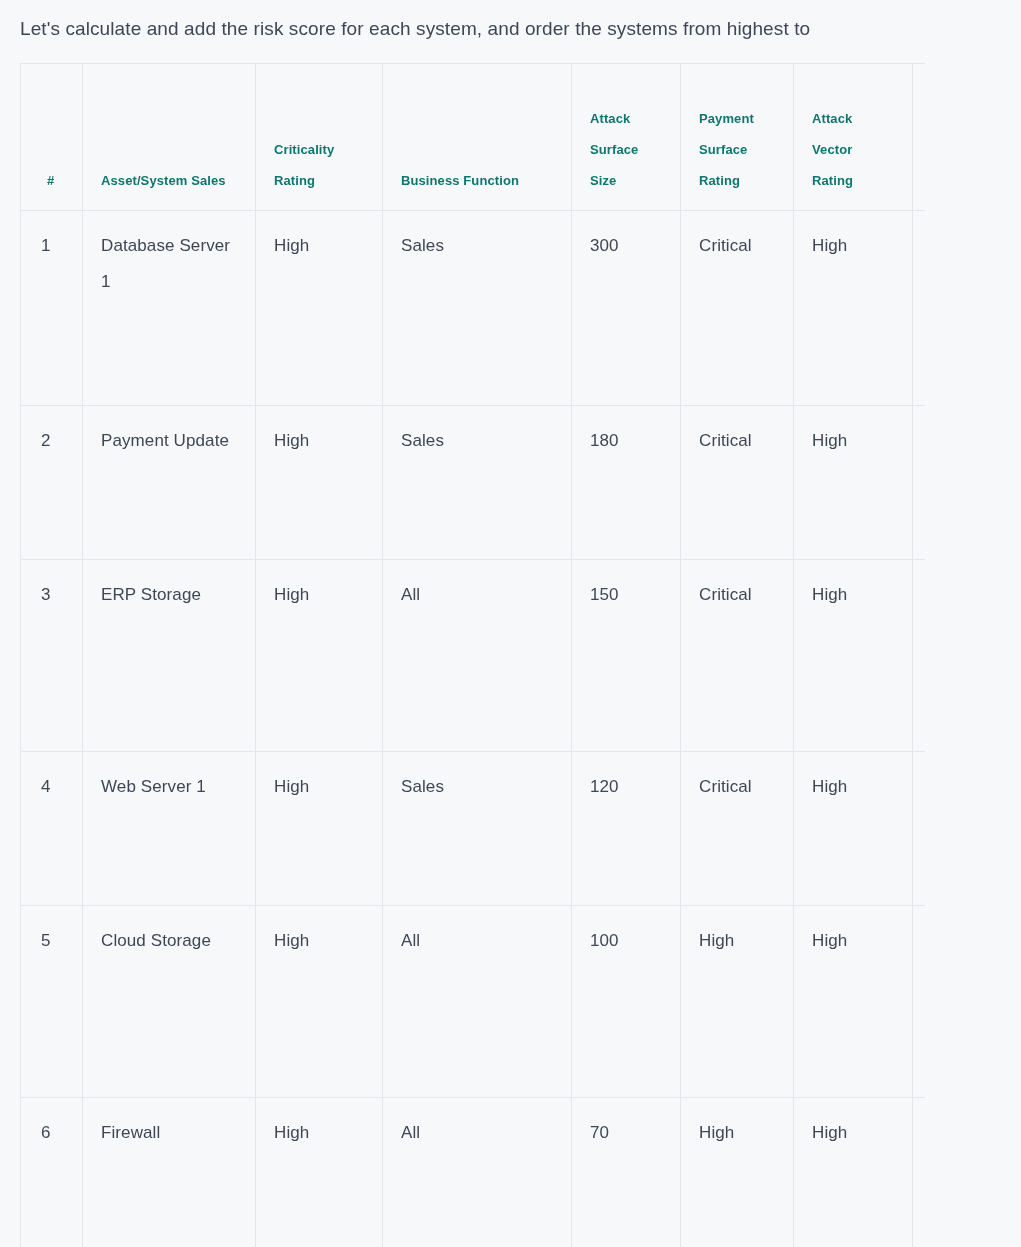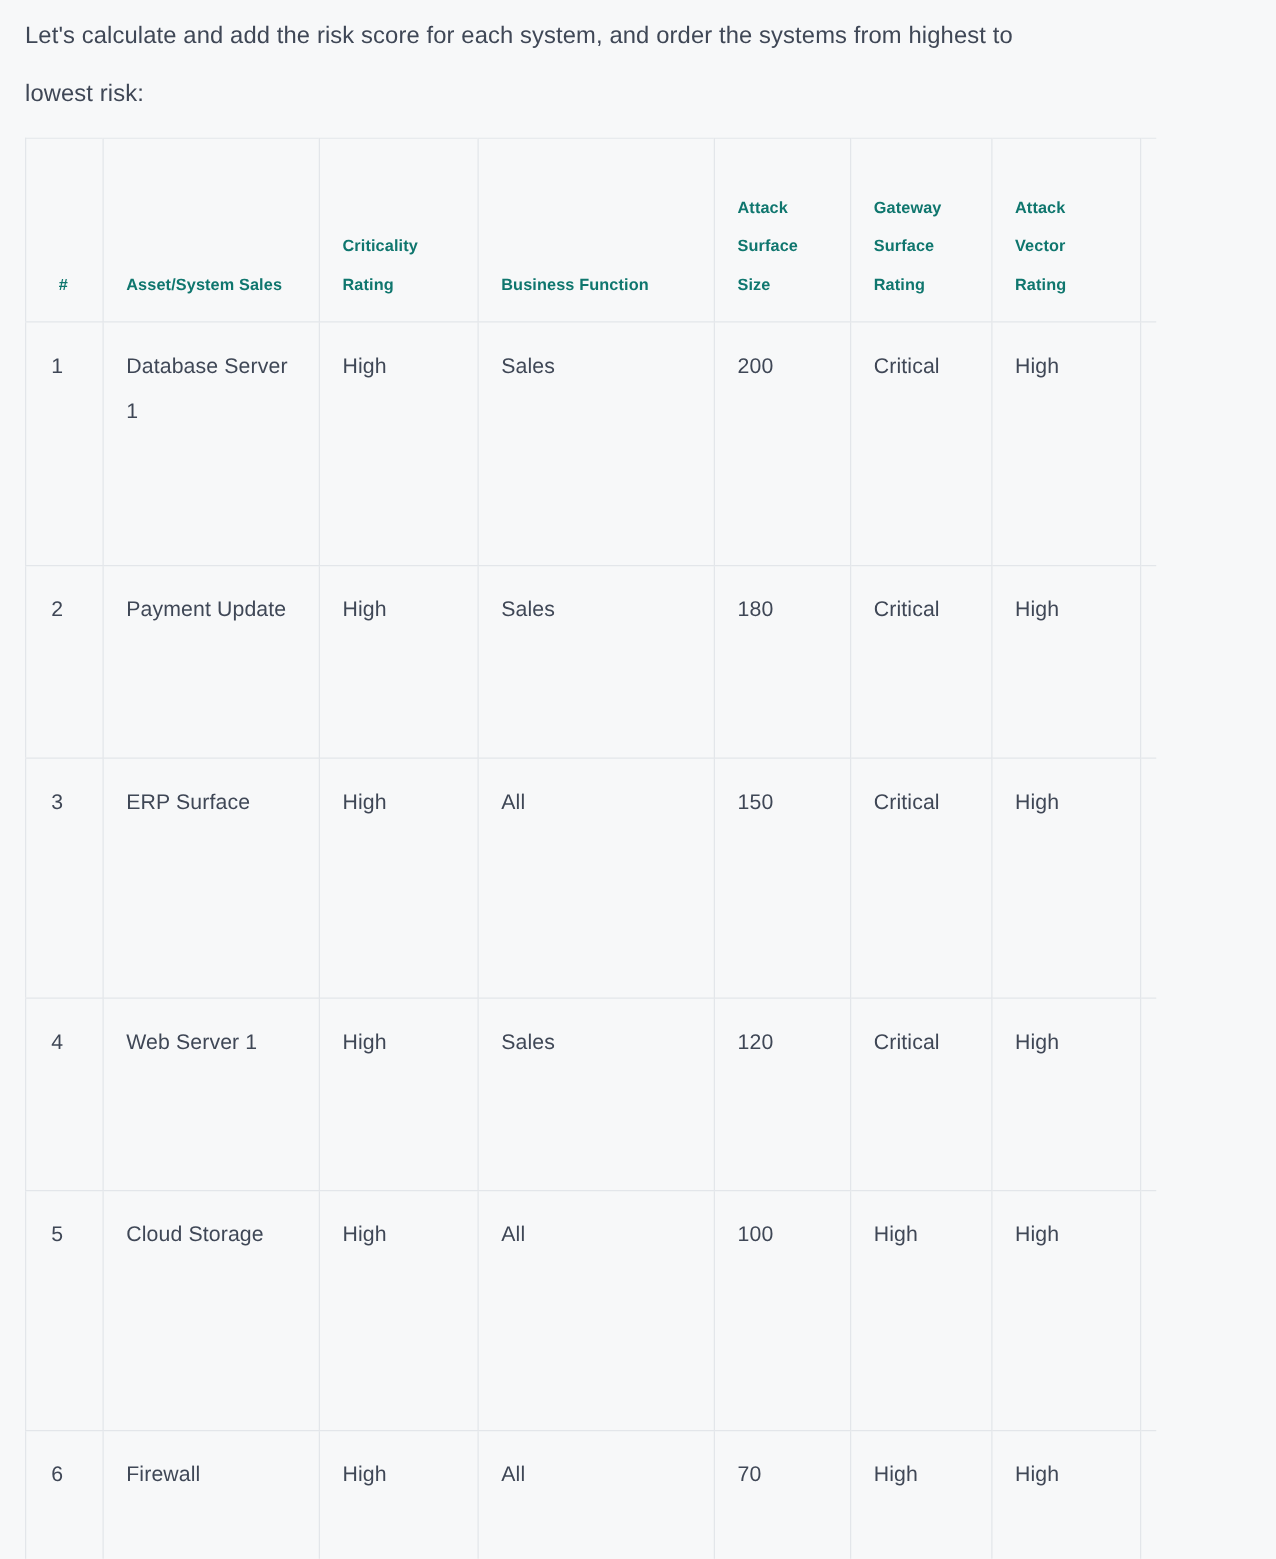--- a/index.html
+++ b/index.html
@@ -106,73 +106,72 @@
   tr[data-row="4"] td { height: 119px; }
   tr[data-row="5"] td { height: 157px; }
   tr[data-row="6"] td { height: 157px; }
 </style>
 </head>
 <body>
 
 <div id="page">
 
   <p class="intro">Let's calculate and add the risk score for each system, and order the systems from highest to</p>
-  <p class="intro">lowest risk:</p>
 
   <div class="table-wrap">
     <table class="risk-table">
       <colgroup>
         <col class="c-num">
           <col class="c-asset">
           <col class="c-crit">
           <col class="c-bfunc">
         <col class="c-assize">
           <col class="c-asrate">
           <col class="c-avrate">
           <col class="c-mitig">
       </colgroup>
       <thead>
         <tr>
           <th class="num-head">#</th>
           <th>Asset/System Sales</th>
           <th>Criticality Rating</th>
           <th>Business Function</th>
           <th>Attack Surface Size</th>
-          <th>Gateway Surface Rating</th>
+          <th>Payment Surface Rating</th>
           <th>Attack Vector Rating</th>
           <th>Mitigation and Remediation</th>
         </tr>
       </thead>
       <tbody>
 
         <tr data-row="1">
           <td class="num-cell">1</td>
           <td>Database Server 1</td>
           <td>High</td>
           <td>Sales</td>
-          <td>200</td>
+          <td>300</td>
           <td>Critical</td>
           <td>High</td>
           <td>Update software, Enforce strong access control</td>
         </tr>
 
         <tr data-row="2">
           <td class="num-cell">2</td>
           <td>Payment Update</td>
           <td>High</td>
           <td>Sales</td>
           <td>180</td>
           <td>Critical</td>
           <td>High</td>
           <td>Implement PCI DSS, SSL/TLS upgrade</td>
         </tr>
 
         <tr data-row="3">
           <td class="num-cell">3</td>
-          <td>ERP Surface</td>
+          <td>ERP Storage</td>
           <td>High</td>
           <td>All</td>
           <td>150</td>
           <td>Critical</td>
           <td>High</td>
           <td>Update software, Implement access control</td>
         </tr>
 
         <tr data-row="4">
           <td class="num-cell">4</td>

